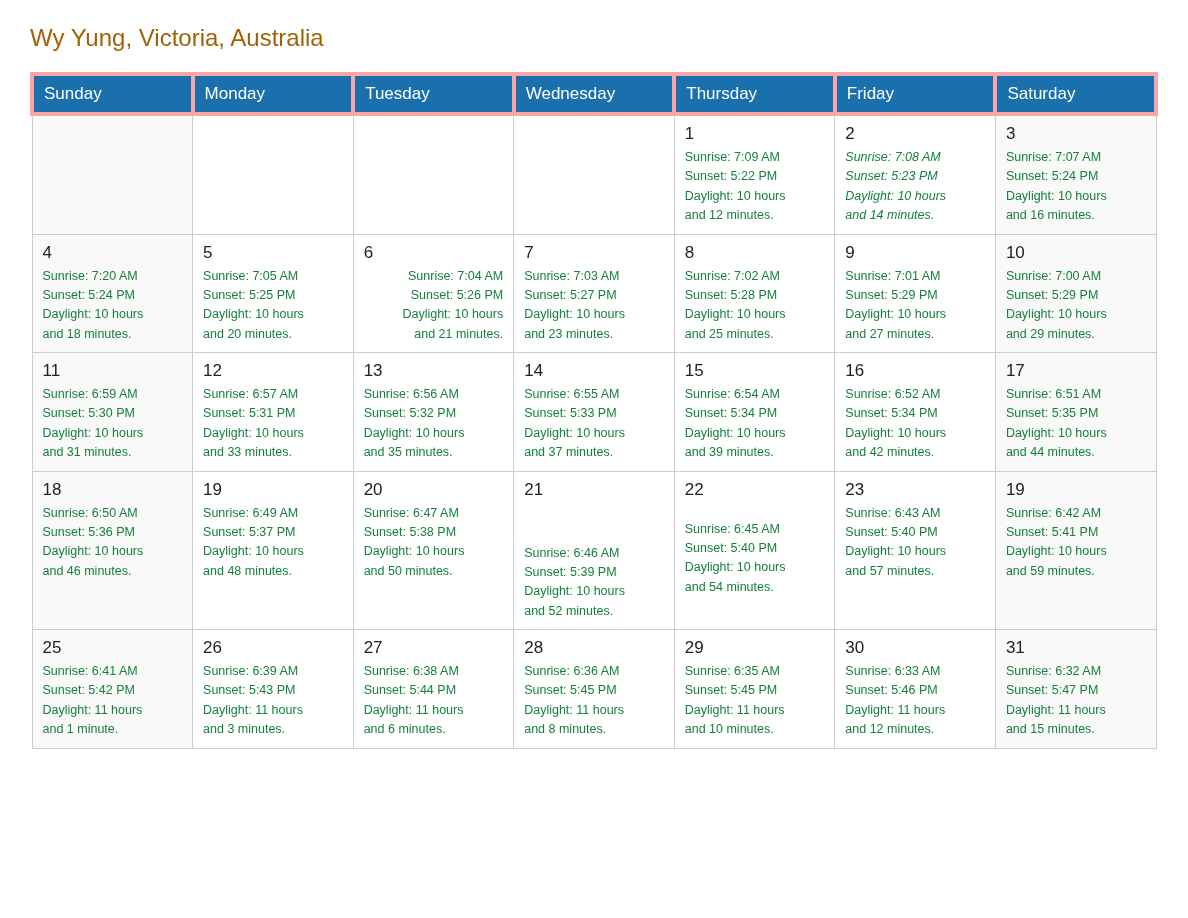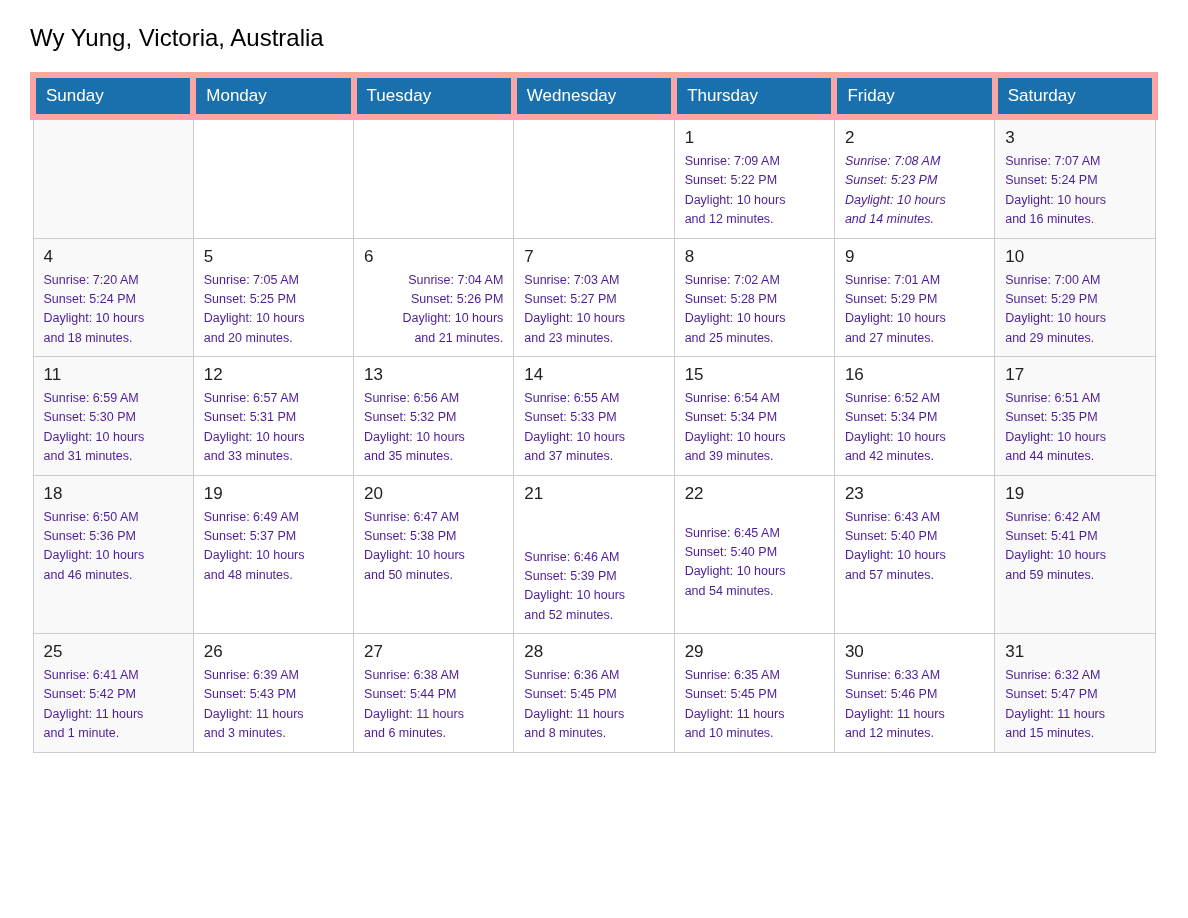--- a/index.html
+++ b/index.html
@@ -52,53 +52,53 @@
       text-align: right;
     }
     .month-title {
       font-size: 52px;
       font-weight: normal;
       color: #222;
       line-height: 1.1;
     }
     .location {
       font-size: 24px;
-      color: #000000;
+      color: #a16207;
       margin-top: 4px;
     }
     table {
       width: 100%;
       border-collapse: collapse;
     }
     th {
       background-color: #1a6fad;
       color: #fff;
       font-size: 17px;
       font-weight: normal;
       padding: 8px 10px;
       text-align: left;
-      border: 6px solid #fca5a5;
+      border: 4px solid #fca5a5;
     }
     td {
       border: 1px solid #ccc;
       vertical-align: top;
       padding: 8px 10px;
       width: calc(100% / 7);
       min-height: 110px;
       height: 110px;
     }
     .day-number {
       font-size: 17px;
       color: #222;
       font-weight: normal;
       margin-bottom: 4px;
     }
     .day-info {
       font-size: 12.5px;
-      color: #4c1d95;
+      color: #15803d;
       line-height: 1.55;
     }
     .empty-cell {
       background: #fff;
     }
     tr td:first-child, tr td:nth-child(7) {
       background-color: #f9f9f9;
     }
   </style>
 </head>

